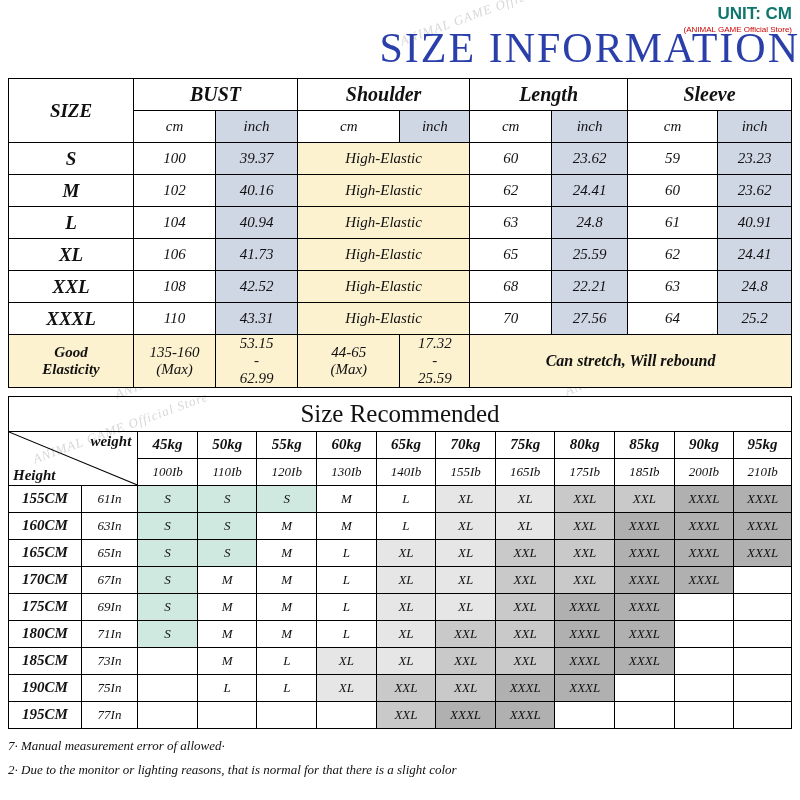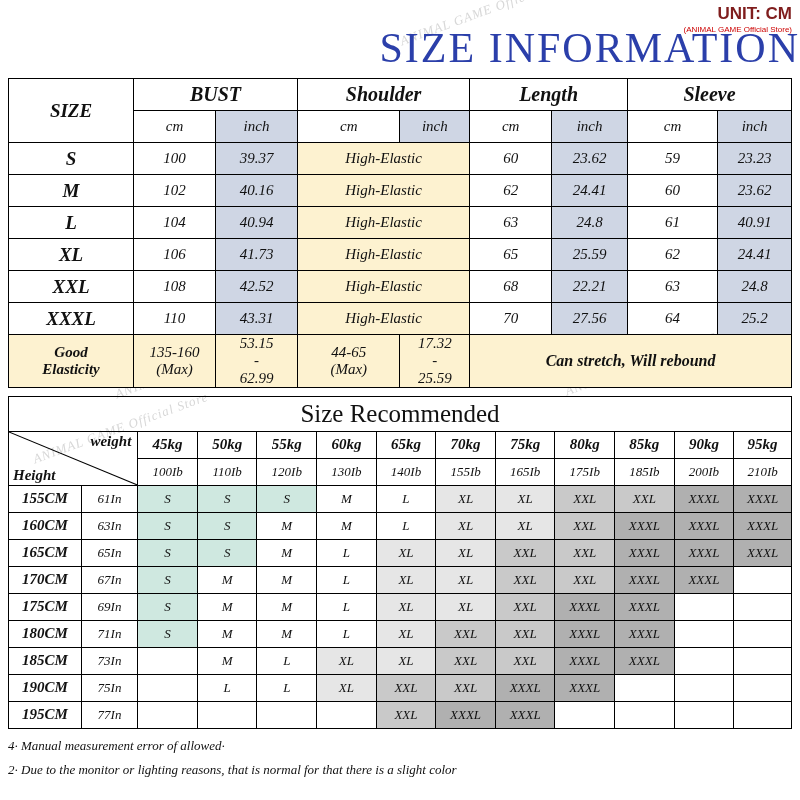--- a/index.html
+++ b/index.html
@@ -27,21 +27,21 @@
   .layer{position:relative;z-index:2;}
 
   
   .unit{
     position:absolute;
     right:8px;top:4px;
     text-align:right;
     z-index:3;
   }
   .unit-main{
-    color:#7f1d1d;
+    color:#0f766e;
     font-family:"Liberation Sans", sans-serif;
     font-weight:bold;
     font-size:17px;
   }
   .unit-sub{
     color:#cc0000;
     font-family:"Liberation Sans", sans-serif;
     font-size:8px;
     margin-top:1px;
   }
@@ -441,18 +441,18 @@
           <td class="cellXXXL">XXXL</td>
           <td class="cellNone"></td>
           <td class="cellNone"></td>
           <td class="cellNone"></td>
           <td class="cellNone"></td>
         </tr>
       </tbody>
   </table>
 
   <div class="attention">
-    <div>4· Manual measurement error of allowed·</div>
+    <div>7· Manual measurement error of allowed·</div>
     <div>2· Due to the monitor or lighting reasons, that is normal for that there is a slight color</div>
 
   </div>
 
 </div>
 
 </body></html>

